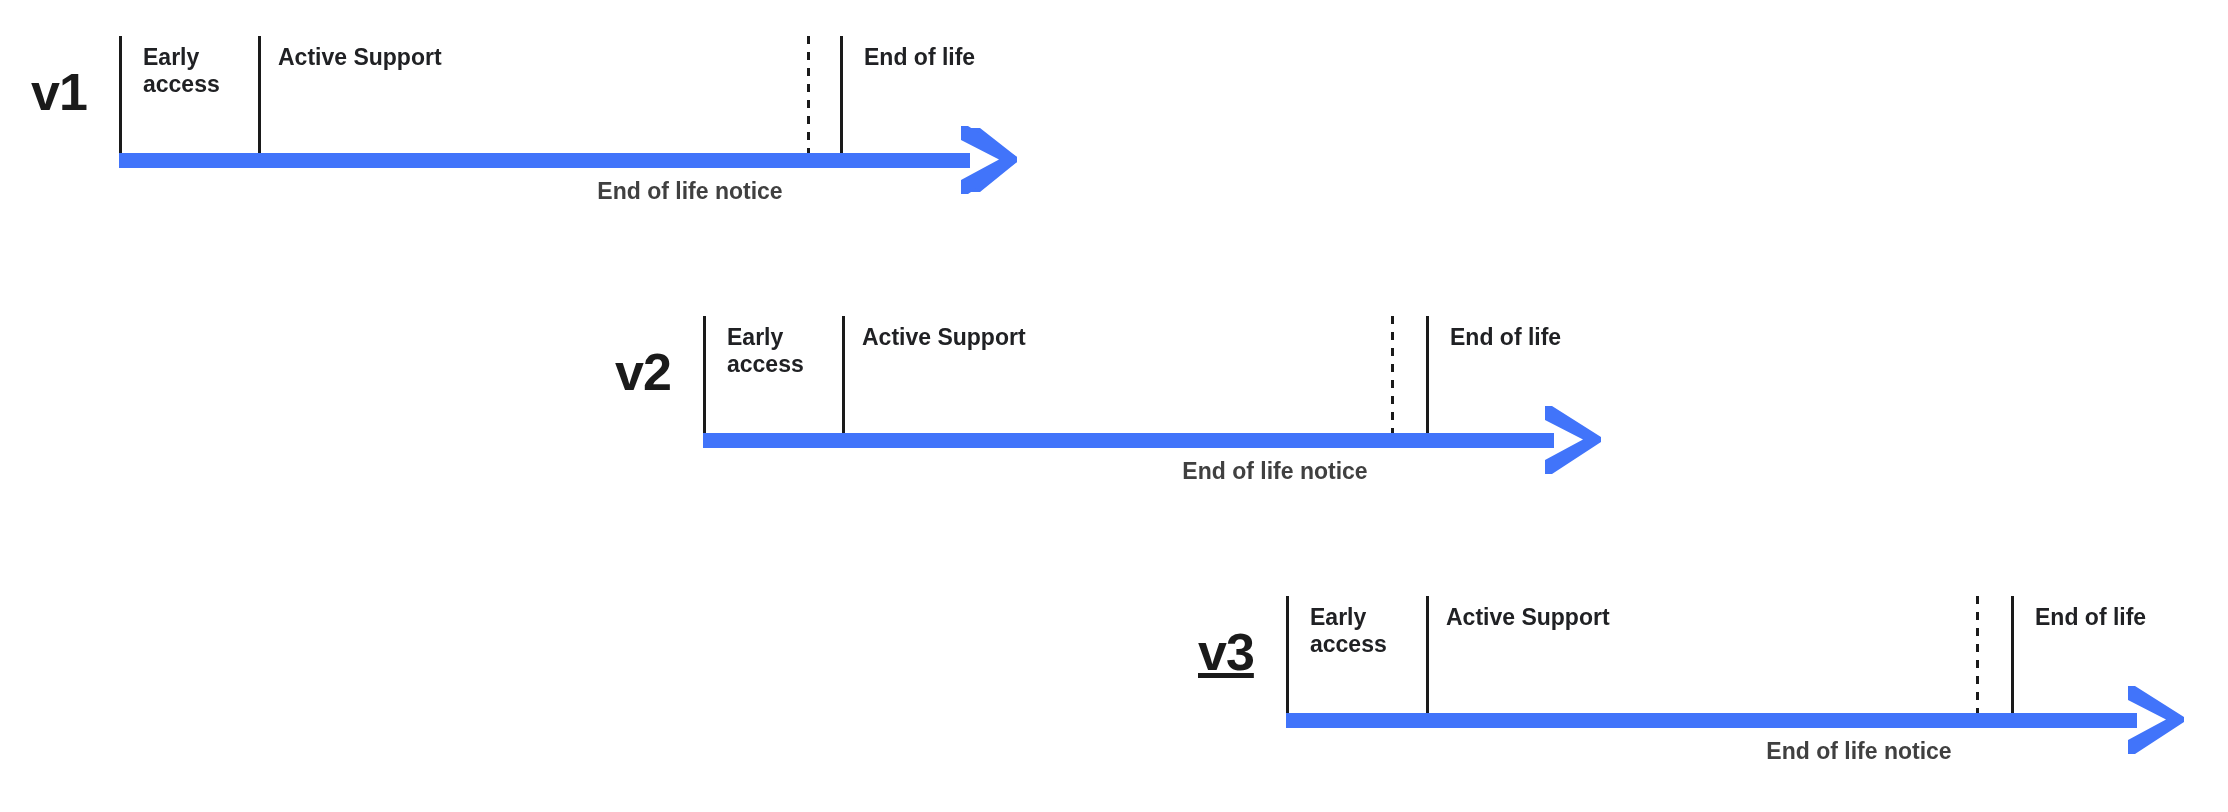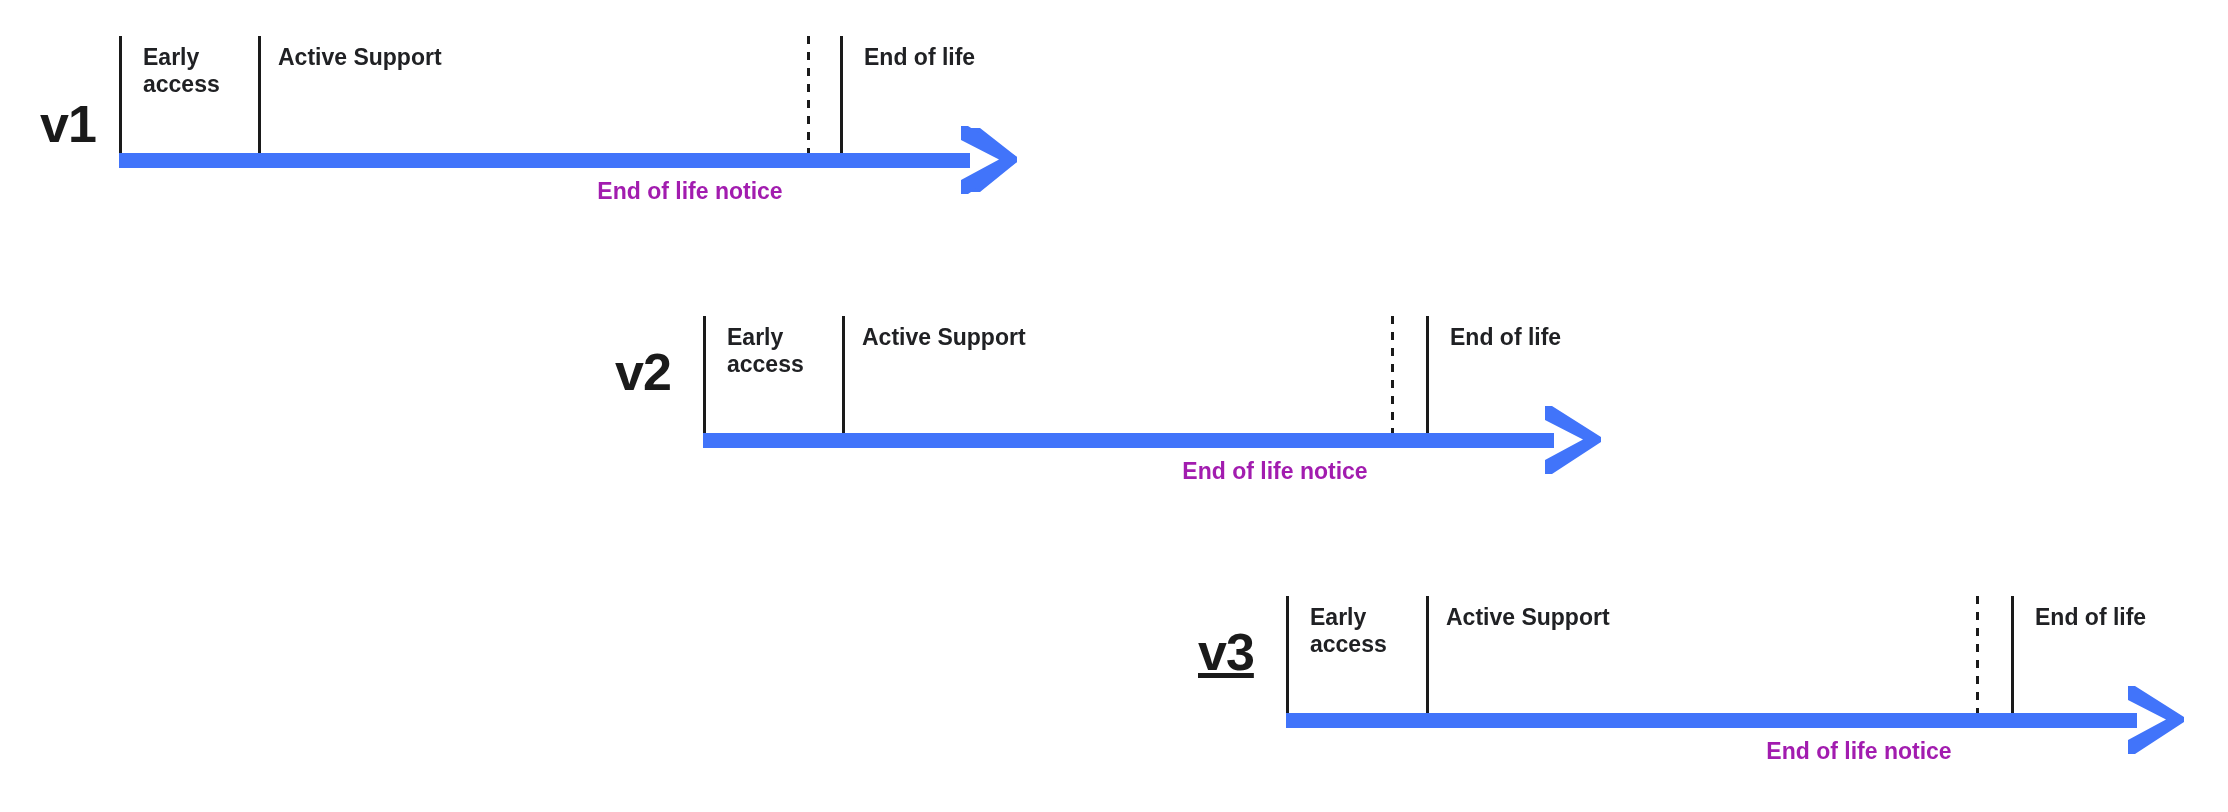--- a/index.html
+++ b/index.html
@@ -38,21 +38,21 @@
     font-size: 23px;
     font-weight: 700;
     color: #202124;
     line-height: 1.18;
     white-space: pre-line;
   }
   .notice-label {
     position: absolute;
     font-size: 23px;
     font-weight: 700;
-    color: #a21caf;
+    color: #404040;
     line-height: 1.18;
     white-space: nowrap;
     text-align: center;
   }
   .divider-solid {
     position: absolute;
     width: 3px;
     background: #1a1a1a;
   }
   .divider-dashed {
@@ -76,21 +76,21 @@
     position: absolute;
     overflow: visible;
   }
 </style>
 </head>
 <body>
 
 <div id="canvas">
 
   <div class="lifecycle-row">
-    <div class="version-label" style="left:40px; top:66px;margin-top:32px;">v1</div>
+    <div class="version-label" style="left:31px; top:66px;">v1</div>
 
     <div class="divider-solid" style="left:119px; top:36px; height:117px;"></div>
 
     <div class="phase-label" style="left:143px; top:44px;">Early
 access</div>
 
     <div class="divider-solid" style="left:258px; top:36px; height:117px;"></div>
 
     <div class="phase-label" style="left:278px; top:44px;">Active Support</div>
 

